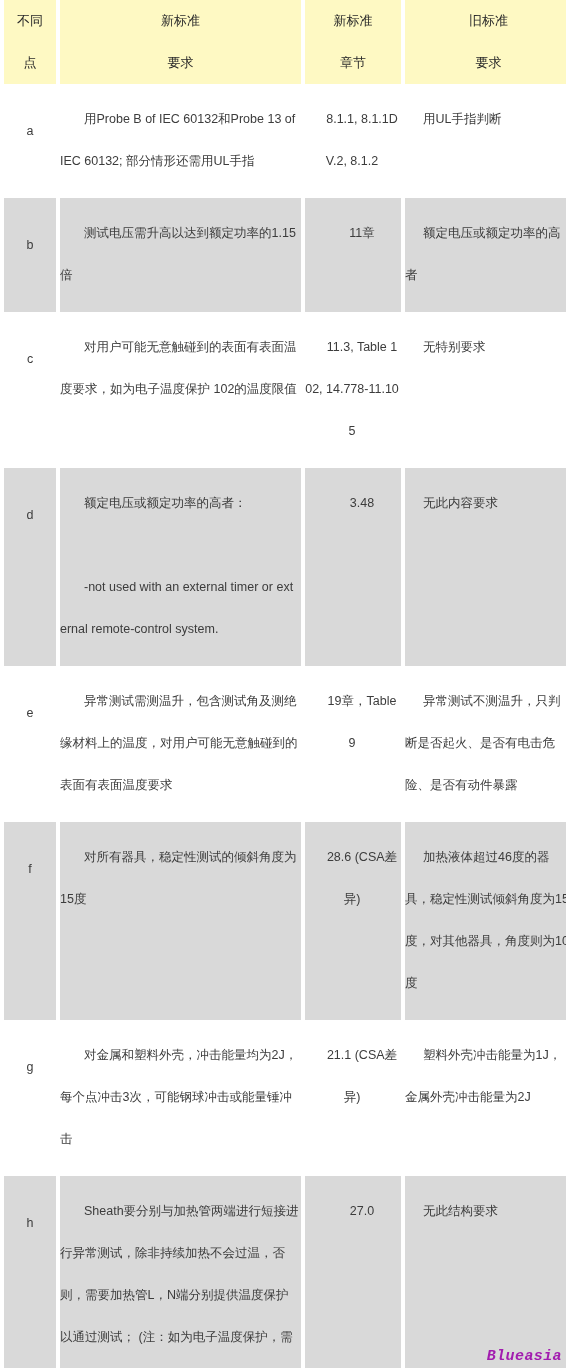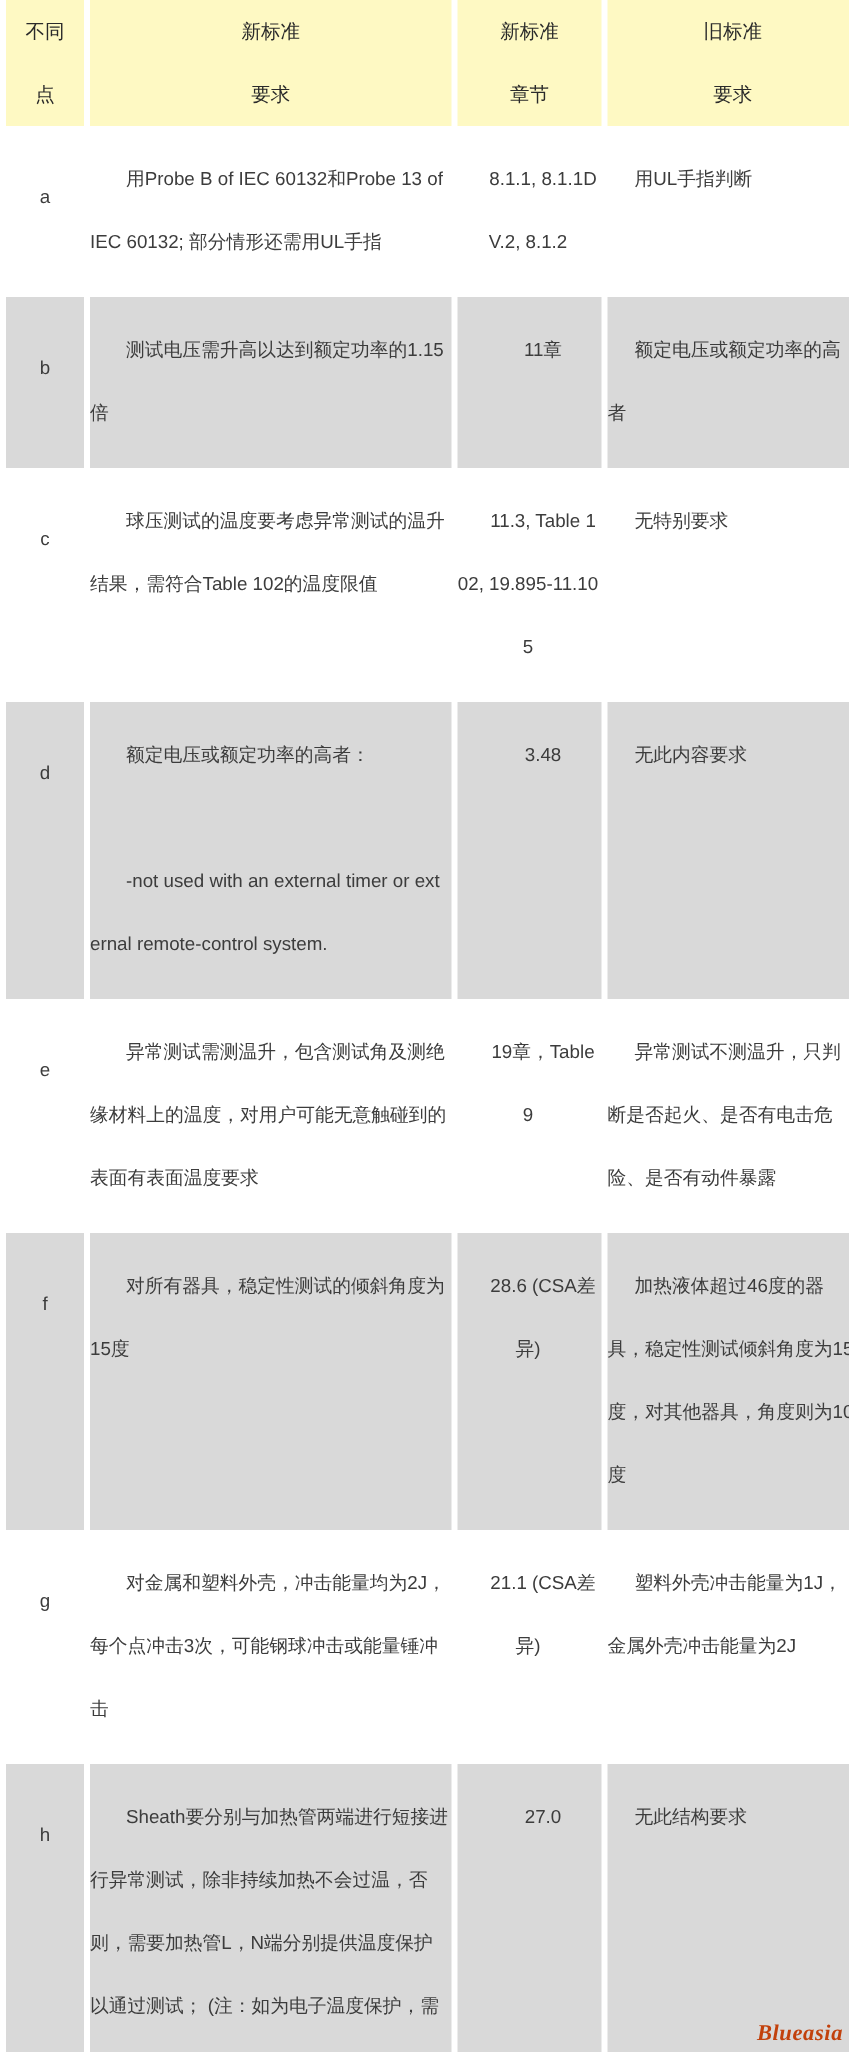--- a/index.html
+++ b/index.html
@@ -98,23 +98,23 @@
   .para-gap { height: 42px; }
 
   
   .watermark {
     position: absolute;
     right: 4px;
     bottom: 3px;
     font-size: 15px;
     font-weight: bold;
     font-style: italic;
-    color: #c2410c;
+    color: #a21caf;
     letter-spacing: 0.4px;
-    font-family: Liberation Serif, serif;
+    font-family: Liberation Mono, monospace;
   }
 </style>
 </head>
 <body>
 
 <table class="comparison-table">
   <colgroup>
     <col class="col-id">
     <col class="col-new">
     <col class="col-chap">
@@ -186,26 +186,26 @@
         </td>
       </tr>
       <tr class="row-white">
         <td class="c-id">
           <span class="cell-inner">
             <p>c</p>
           </span>
         </td>
         <td class="c-new">
           <span class="cell-inner">
-            <p>球压测试的温度要考虑异常测试的温升结果，需符合Table 102的温度限值</p>
-          </span>
-        </td>
-        <td class="c-chap">
-          <span class="cell-inner">
-            <p>11.3, Table 102, 19.895-11.105</p>
+            <p>对用户可能无意触碰到的表面有表面温度要求，如为电子温度保护 102的温度限值</p>
+          </span>
+        </td>
+        <td class="c-chap">
+          <span class="cell-inner">
+            <p>11.3, Table 102, 14.778-11.105</p>
           </span>
         </td>
         <td class="c-old">
           <span class="cell-inner">
             <p>无特别要求</p>
           </span>
         </td>
       </tr>
       <tr class="row-gray">
         <td class="c-id">

